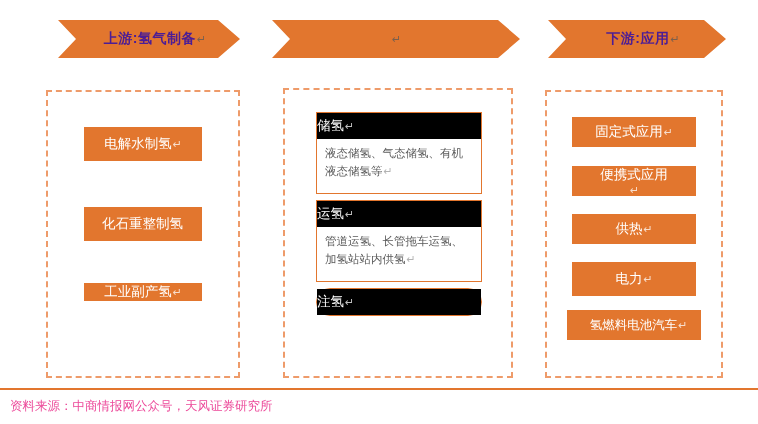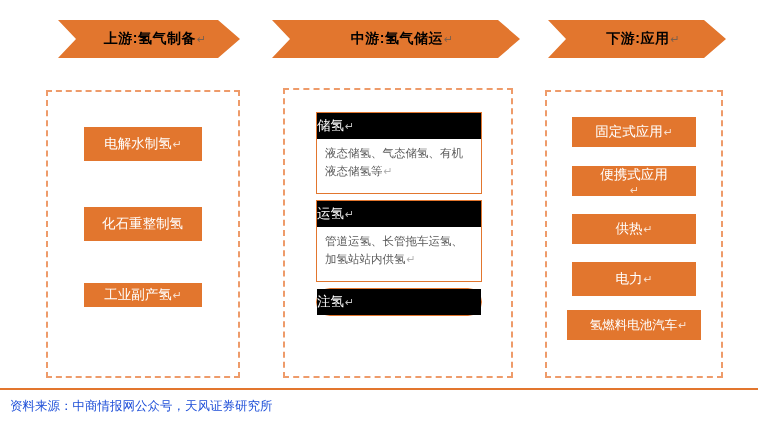--- a/index.html
+++ b/index.html
@@ -29,21 +29,21 @@
     top: 20px;
     height: 38px;
     background: #E2762E;
     display: flex;
     align-items: center;
     justify-content: center;
     -webkit-clip-path: polygon(0 0, calc(100% - 22px) 0, 100% 50%, calc(100% - 22px) 100%, 0 100%, 18px 50%);
     clip-path: polygon(0 0, calc(100% - 22px) 0, 100% 50%, calc(100% - 22px) 100%, 0 100%, 18px 50%);
   }
   .arrow-label {
-    color: #000000;
+    color: #4c1d95;
     font-size: 14px;
     font-weight: bold;
     letter-spacing: 0.5px;
     white-space: nowrap;
     padding-left: 12px;
   }
   .ret {
     font-size: 11px;
     font-weight: normal;
     opacity: 0.75;
@@ -75,21 +75,21 @@
     justify-content: center;
     font-size: 13.5px;
     white-space: nowrap;
     box-sizing: border-box;
   }
   .solid-box .ret { color: #ffffff; }
 
   
   #box-electrolysis { left: 84px; top: 127px; width: 118px; height: 34px; }
   #box-fossil       { left: 84px; top: 207px; width: 118px; height: 34px; }
-  #box-byproduct    { left: 84px; top: 283px; width: 118px; height: 24px; }
+  #box-byproduct    { left: 84px; top: 283px; width: 118px; height: 18px; }
 
   
   #box-stationary { left: 572px; top: 117px; width: 124px; height: 30px; }
   #box-portable   { left: 572px; top: 166px; width: 124px; height: 30px; flex-direction: column; }
   #box-heating    { left: 572px; top: 214px; width: 124px; height: 30px; }
   #box-power      { left: 572px; top: 262px; width: 124px; height: 34px; }
   #box-fcev       { left: 567px; top: 310px; width: 134px; height: 30px; font-size: 12.5px; padding-left: 9px; }
 
   
   .card {
@@ -130,36 +130,35 @@
     top: 388px;
     width: 758px;
     height: 2px;
     background: #E2762E;
   }
   #footer-note {
     position: absolute;
     left: 10px;
     top: 398px;
     font-size: 12.5px;
-    color: #1d4ed8;
+    color: #ec4899;
     white-space: nowrap;
   }
 </style>
 </head>
 <body>
 
 <div class="arrow-row">
 
   <div class="arrow" id="arrow-up">
     <span class="arrow-label">上游:氢气制备</span>
     <span class="ret">↵</span>
   </div>
 
   <div class="arrow" id="arrow-mid">
-    <span class="arrow-label">中游:氢气储运</span>
     <span class="ret">↵</span>
   </div>
 
   <div class="arrow" id="arrow-down">
     <span class="arrow-label">下游:应用</span>
     <span class="ret">↵</span>
   </div>
 
 </div>
 

